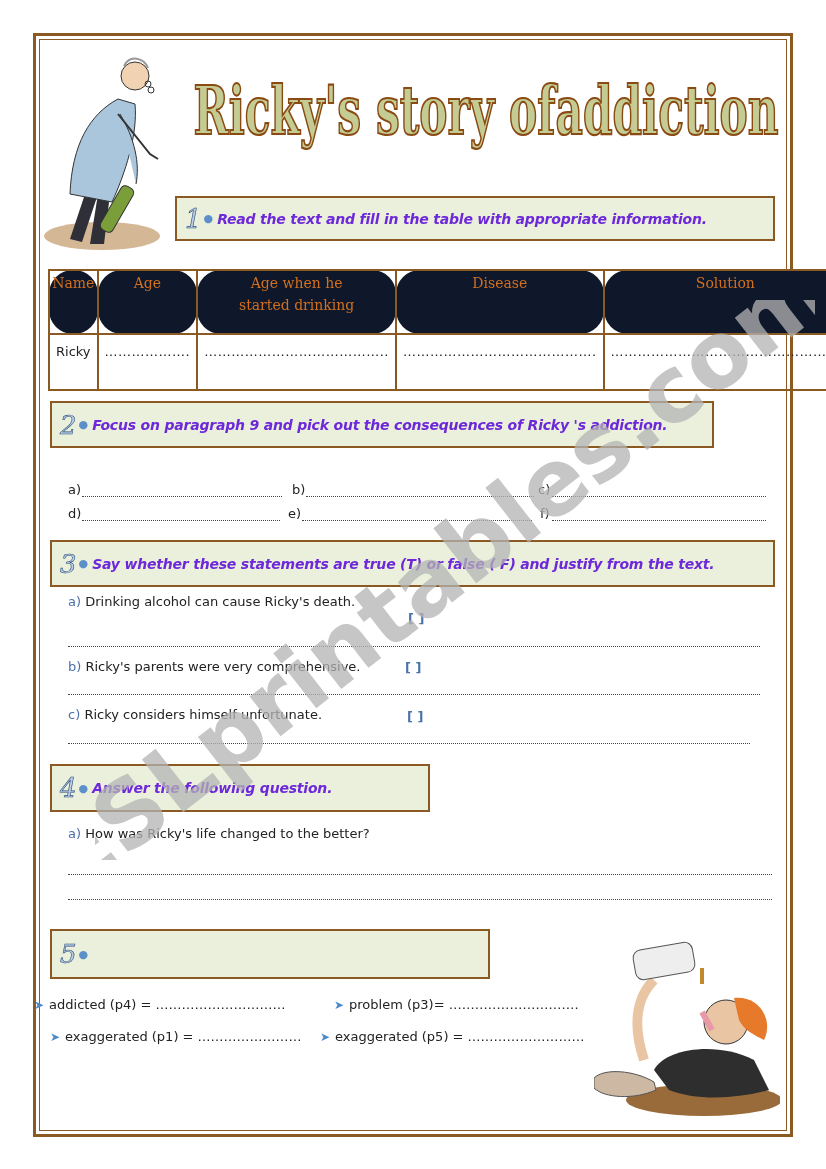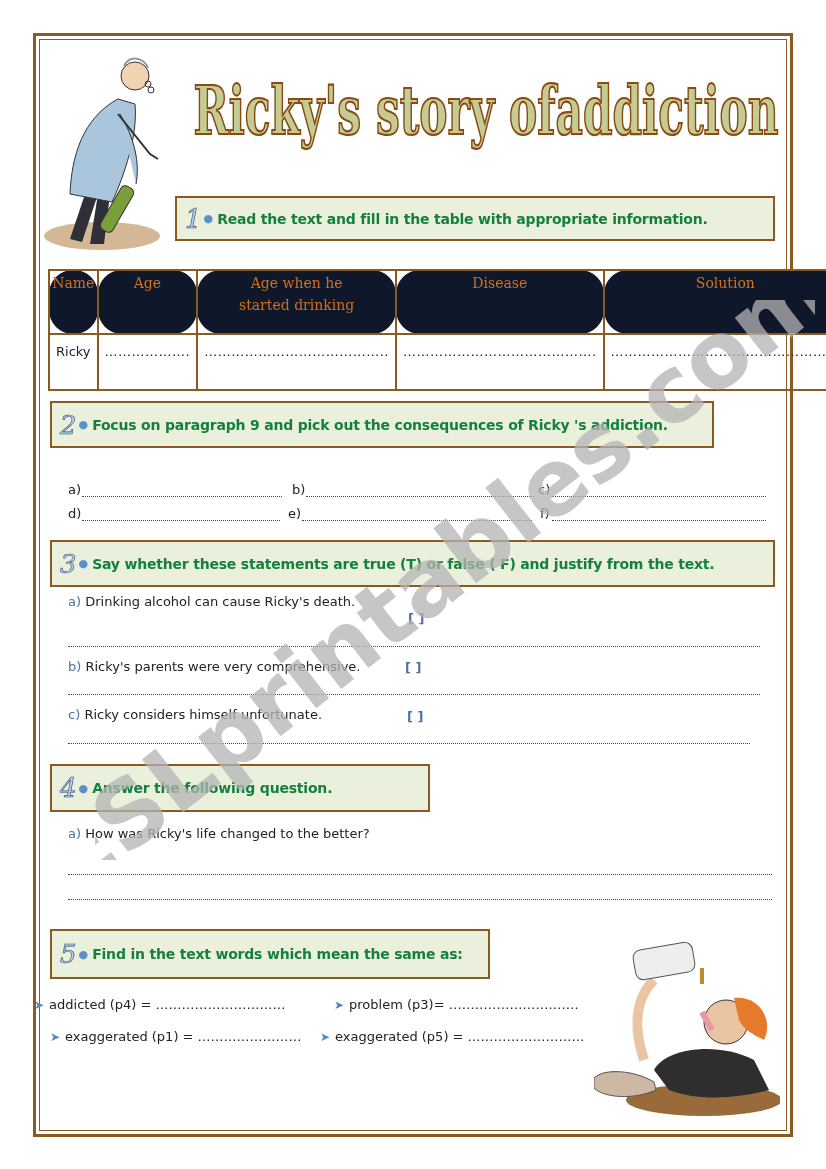--- a/index.html
+++ b/index.html
@@ -4,21 +4,21 @@
 <style>
   html, body { margin: 0; padding: 0; background: #ffffff; }
   body { width: 826px; height: 1169px; position: relative; overflow: hidden; font-family: "DejaVu Sans", sans-serif; }
   .frame-outer { position: absolute; left: 33px; top: 33px; width: 760px; height: 1104px; border: 3px solid #8a5a22; box-sizing: border-box; }
   .frame-inner { position: absolute; left: 39px; top: 39px; width: 748px; height: 1092px; border: 1.5px solid #8a5a22; box-sizing: border-box; }
   .title { position: absolute; left: 186px; top: 62px; width: 600px; height: 100px; }
   .title svg { width: 100%; height: 100%; }
   .instr-box { position: absolute; background: #eaf0dc; border: 2px solid #8a5a22; box-sizing: border-box; display: flex; align-items: center; padding-left: 8px; }
   .instr-num { font-family: "DejaVu Serif", serif; font-size: 26px; color: #5d7fa8; font-style: italic; -webkit-text-stroke: 0.6px #2d4f78; color: #b9cde6; margin-right: 2px; line-height: 1; }
   .instr-bullet { color: #5d8fc8; font-size: 11px; margin-right: 4px; }
-  .instr-text { color: #15803d; font-size: 14px; font-weight: bold; font-family: "DejaVu Sans", sans-serif; letter-spacing: -0.2px; }
+  .instr-text { color: #6d28d9; font-size: 14px; font-weight: bold; font-family: "DejaVu Sans", sans-serif; letter-spacing: -0.2px; font-style: italic; }
   table.info { position: absolute; left: 48px; top: 269px; width: 733px; border-collapse: collapse; }
   table.info th, table.info td { border: 2px solid #8a5a22; font-weight: normal; vertical-align: top; }
   table.info th { background: #0f172a; color: #d2701e; font-size: 14px; height: 60px; font-family: "DejaVu Serif", serif; line-height: 22px; border-radius: 24px; }
   table.info td { height: 36px; font-size: 13px; color: #222; padding: 9px 6px; font-family: "DejaVu Sans", sans-serif; }
   .dots { color: #444; letter-spacing: 0.5px; font-size: 10px; overflow: hidden; white-space: nowrap; }
   .line { position: absolute; font-size: 13px; color: #222; white-space: nowrap; font-family: "DejaVu Sans", sans-serif; }
   .dotline { position: absolute; border-bottom: 1.5px dotted #444; height: 0; }
   .lbl-blue { color: #4a72a8; }
   .bracket { color: #4a72a8; font-weight: bold; position: absolute; font-size: 13px; }
   .arrow { color: #4a8ad0; font-size: 12px; margin-right: 5px; }
@@ -137,21 +137,20 @@
 <div class="line" style="left:68px; top:826px;">
   <span class="lbl-blue">a)</span>
   <span>How was  Ricky's life changed to the better?</span>
 </div>
 <div class="dotline" style="left:68px; top:874px; width:704px;"></div>
 <div class="dotline" style="left:68px; top:899px; width:704px;"></div>
 
 <div class="instr-box" style="left:50px; top:929px; width:440px; height:50px;">
   <span class="instr-num">5</span>
   <span class="instr-bullet">●</span>
-  <span class="instr-text">Find in the text words which mean the same as:</span>
 </div>
 
 <div class="line" style="left:34px; top:997px;">
   <span class="arrow">➤</span><span>addicted (p4) = …………………………</span>
 </div>
 <div class="line" style="left:334px; top:997px;">
   <span class="arrow">➤</span><span>problem (p3)= …………………………</span>
 </div>
 <div class="line" style="left:50px; top:1029px;">
   <span class="arrow">➤</span><span>exaggerated (p1)  = ……………………</span>

